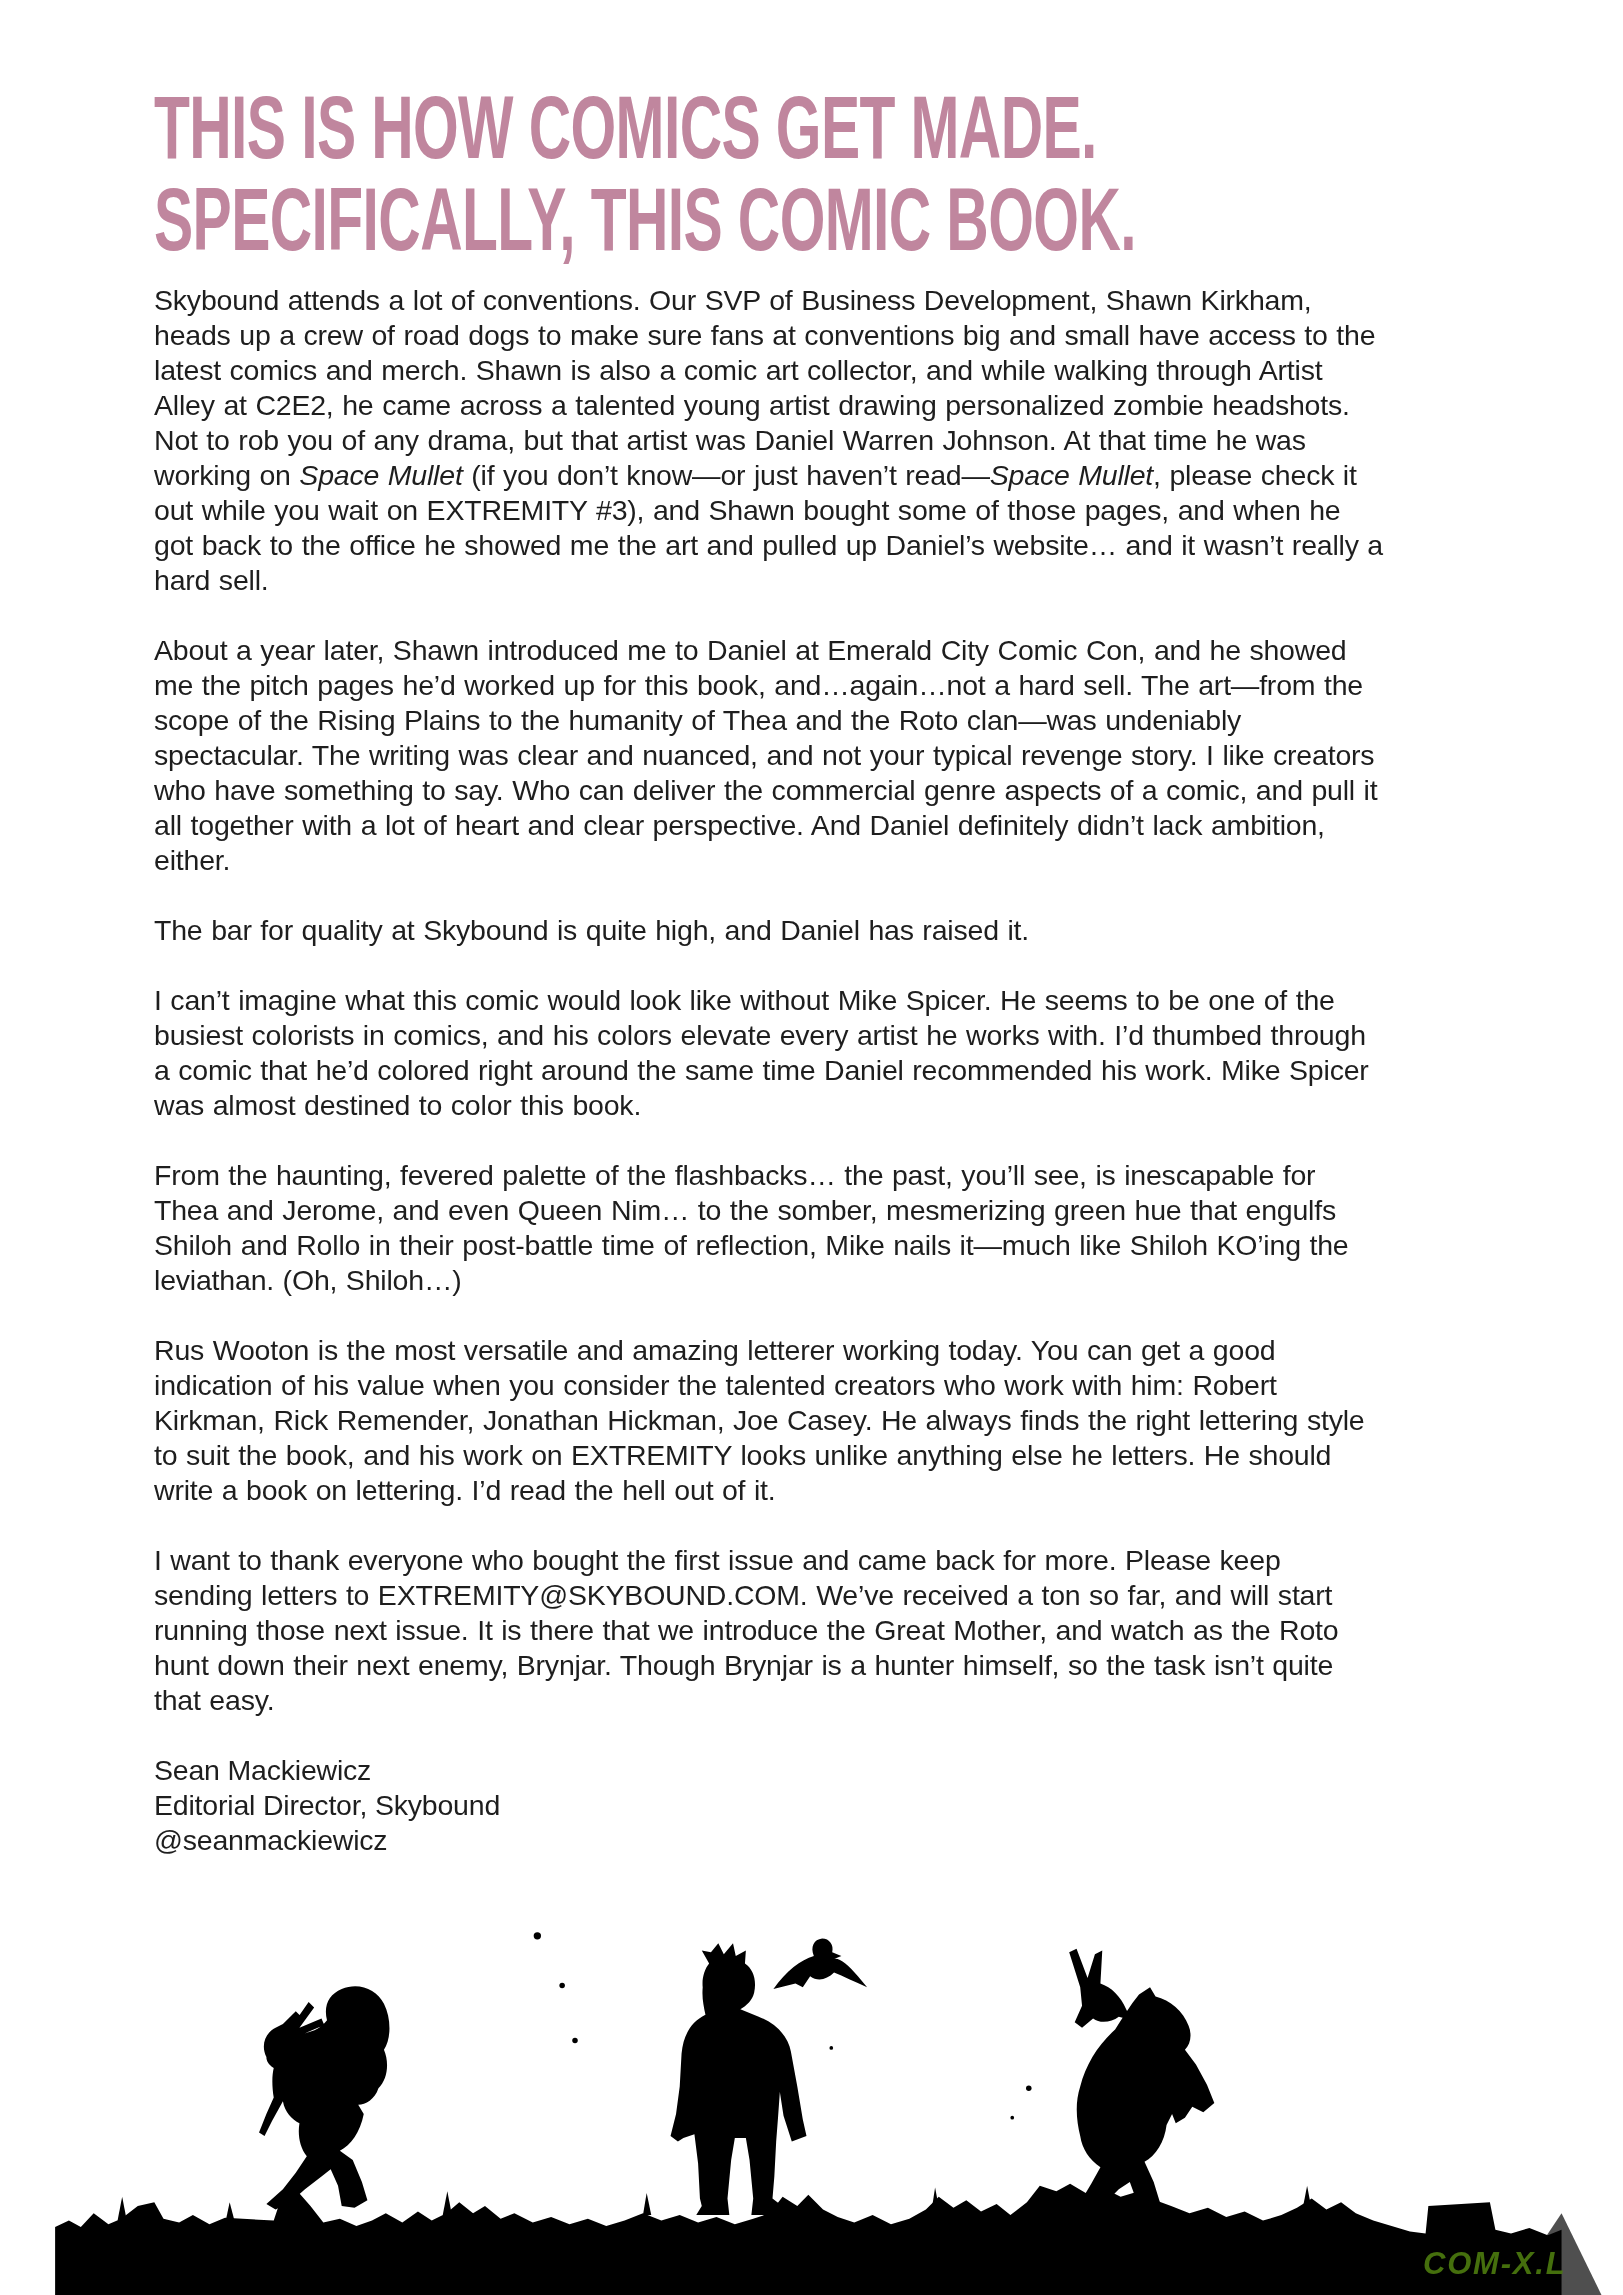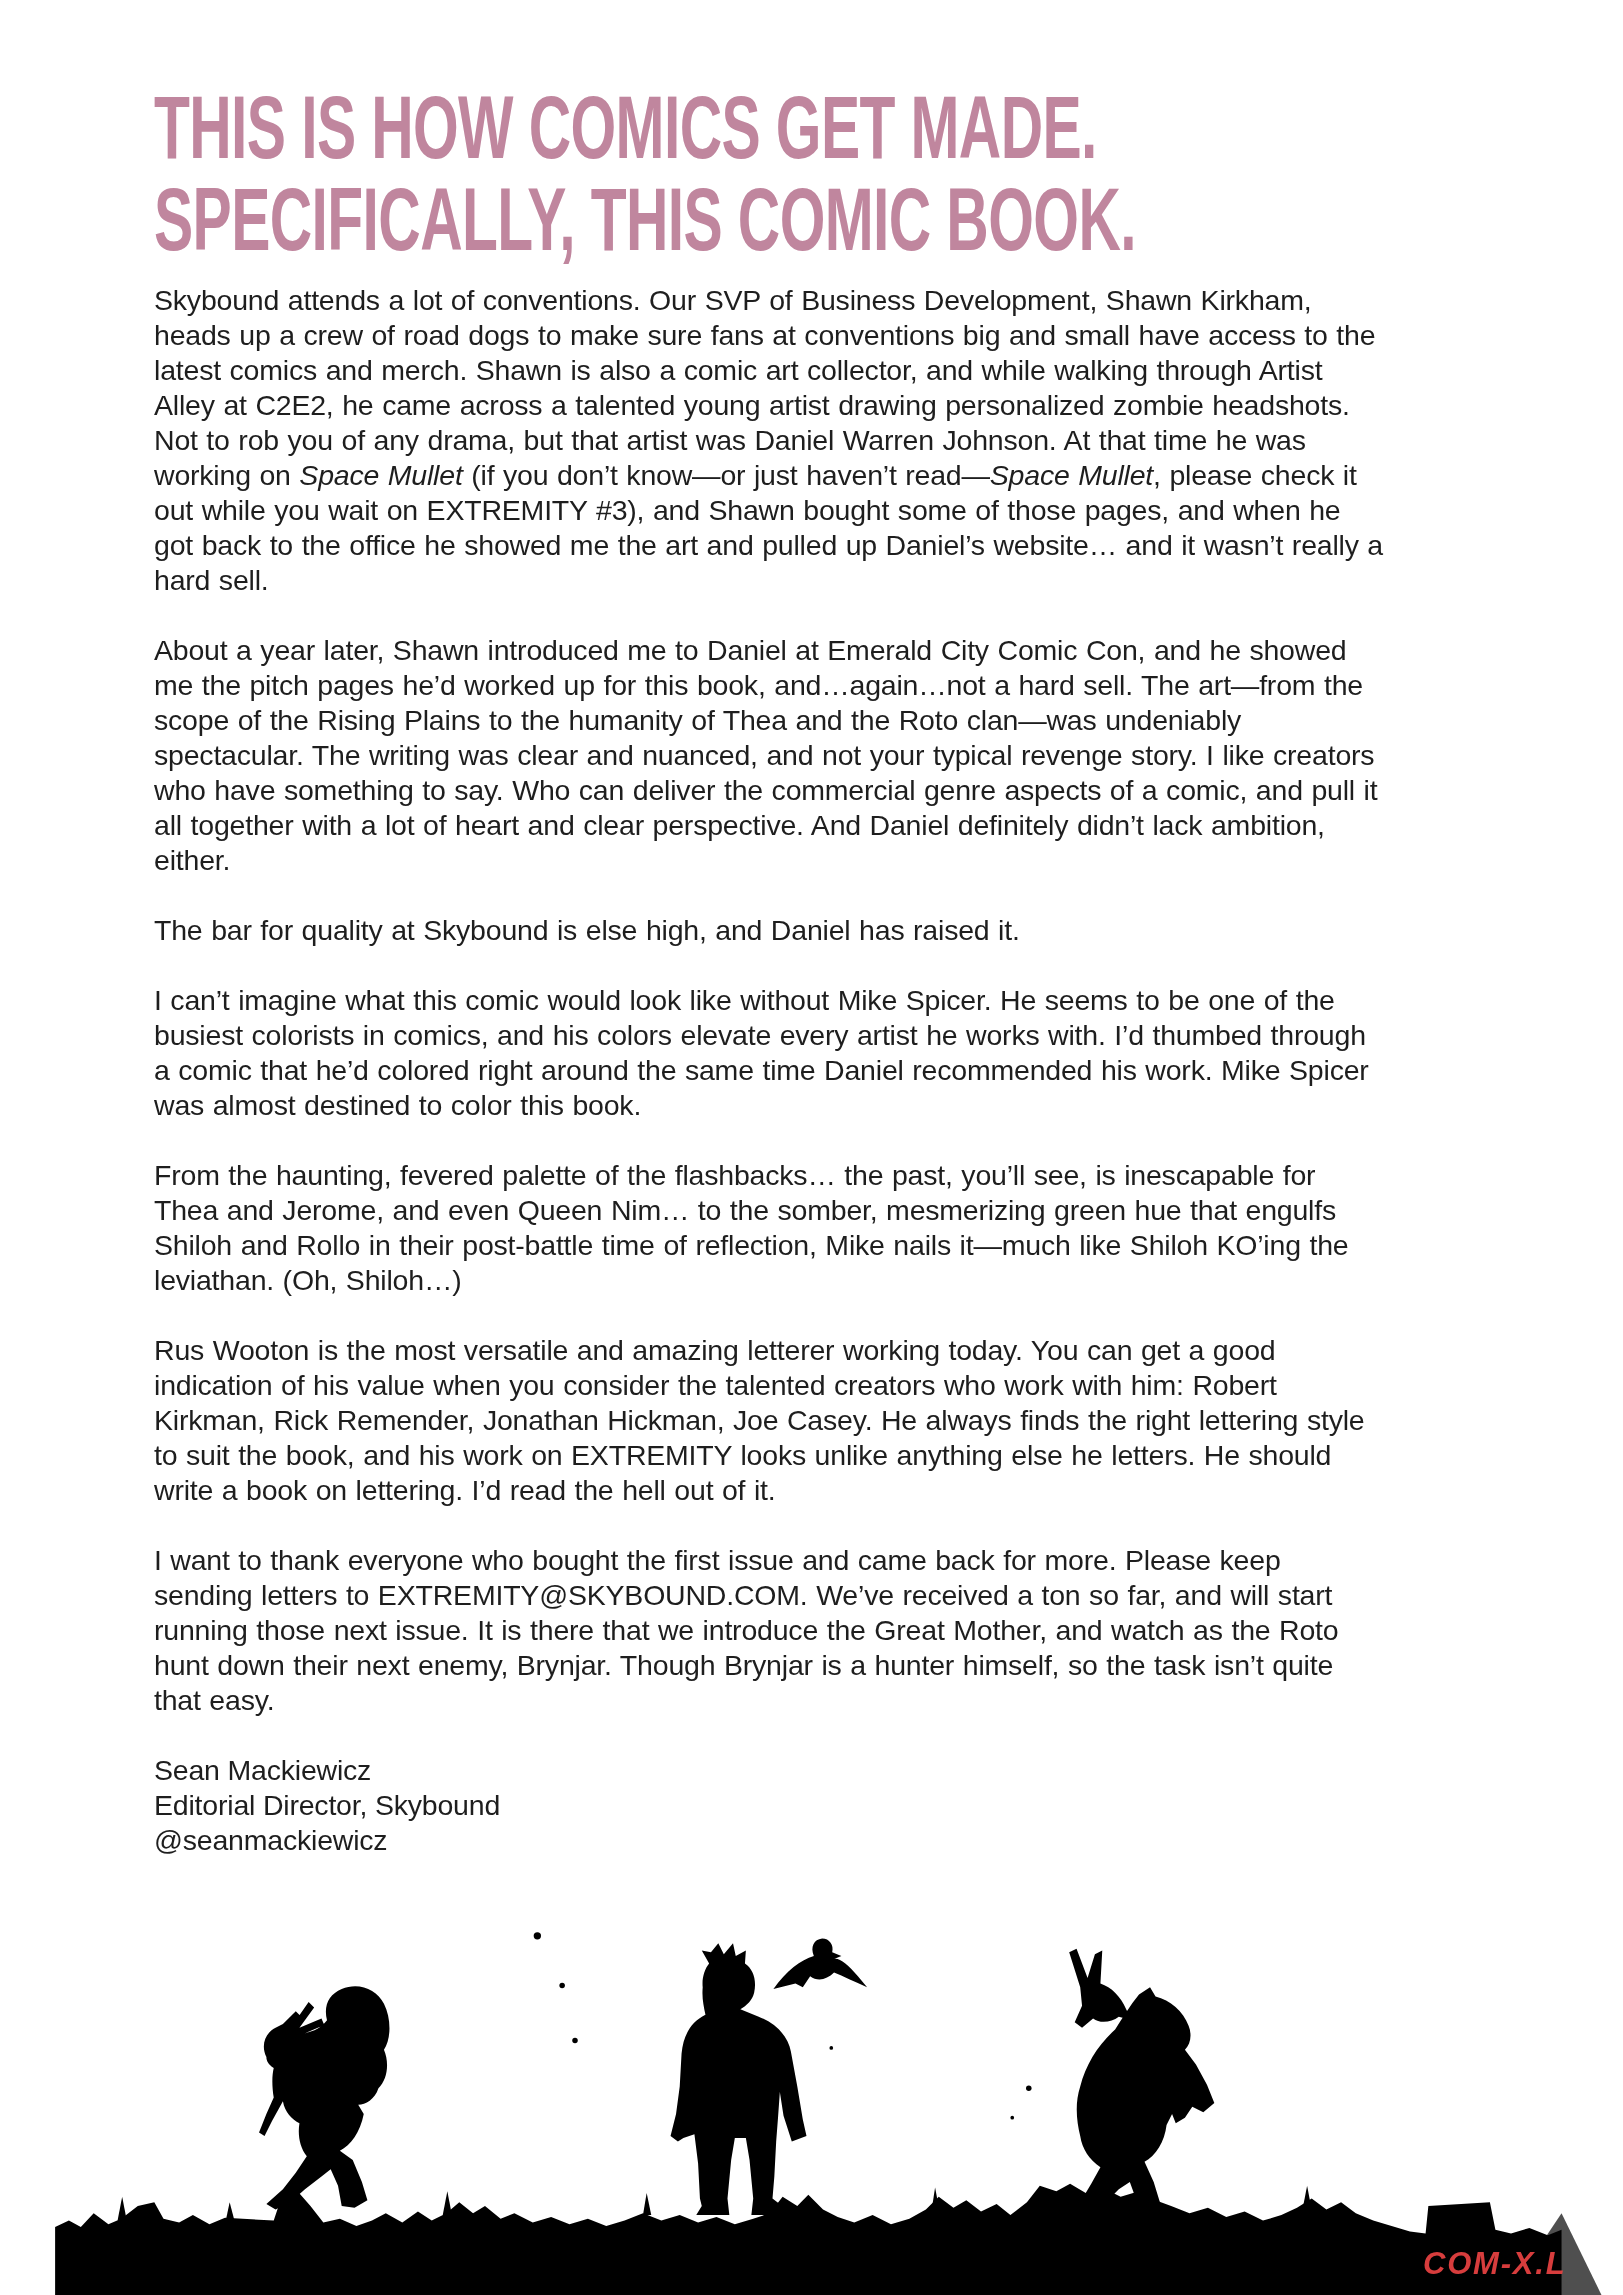--- a/index.html
+++ b/index.html
@@ -47,41 +47,41 @@
     width: 1624px; height: 386px;
     display: block;
   }
   .watermark {
     position: absolute;
     left: 1423px; top: 2246px;
     font-size: 31px;
     font-weight: bold;
     font-style: italic;
     letter-spacing: 1.8px;
-    color: #ef4444;
+    color: #4d7c0f;
     opacity: 0.9;
     z-index: 5;
     white-space: nowrap;
   }
 </style>
 </head>
 <body>
 
 <div class="page">
 
   <div class="content">
     <h1 class="title">
       <span class="title-line" style="color: rgb(192, 134, 158);">THIS IS HOW COMICS GET MADE.</span><br>
       <span class="title-line" style="color: rgb(192, 134, 158);">SPECIFICALLY, THIS COMIC BOOK.</span>
     </h1>
 
     <div id="paragraphs">
         <p class="para"><span>Skybound attends a lot of conventions. Our SVP of Business Development, Shawn Kirkham, heads up a crew of road dogs to make sure fans at conventions big and small have access to the latest comics and merch. Shawn is also a comic art collector, and while walking through Artist Alley at C2E2, he came across a talented young artist drawing personalized zombie headshots. Not to rob you of any drama, but that artist was Daniel Warren Johnson. At that time he was working on </span><span class="it">Space Mullet</span><span> (if you don’t know—or just haven’t read—</span><span class="it">Space Mullet</span><span>, please check it out while you wait on EXTREMITY #3), and Shawn bought some of those pages, and when he got back to the office he showed me the art and pulled up Daniel’s website… and it wasn’t really a hard sell.</span></p>
         <p class="para"><span>About a year later, Shawn introduced me to Daniel at Emerald City Comic Con, and he showed me the pitch pages he’d worked up for this book, and…again…not a hard sell. The art—from the scope of the Rising Plains to the humanity of Thea and the Roto clan—was undeniably spectacular. The writing was clear and nuanced, and not your typical revenge story. I like creators who have something to say. Who can deliver the commercial genre aspects of a comic, and pull it all together with a lot of heart and clear perspective. And Daniel definitely didn’t lack ambition, either.</span></p>
-        <p class="para"><span>The bar for quality at Skybound is else high, and Daniel has raised it.</span></p>
+        <p class="para"><span>The bar for quality at Skybound is quite high, and Daniel has raised it.</span></p>
         <p class="para"><span>I can’t imagine what this comic would look like without Mike Spicer. He seems to be one of the busiest colorists in comics, and his colors elevate every artist he works with. I’d thumbed through a comic that he’d colored right around the same time Daniel recommended his work. Mike Spicer was almost destined to color this book.</span></p>
         <p class="para"><span>From the haunting, fevered palette of the flashbacks… the past, you’ll see, is inescapable for Thea and Jerome, and even Queen Nim… to the somber, mesmerizing green hue that engulfs Shiloh and Rollo in their post-battle time of reflection, Mike nails it—much like Shiloh KO’ing the leviathan. (Oh, Shiloh…)</span></p>
         <p class="para"><span>Rus Wooton is the most versatile and amazing letterer working today. You can get a good indication of his value when you consider the talented creators who work with him: Robert Kirkman, Rick Remender, Jonathan Hickman, Joe Casey. He always finds the right lettering style to suit the book, and his work on EXTREMITY looks unlike anything else he letters. He should write a book on lettering. I’d read the hell out of it.</span></p>
         <p class="para"><span>I want to thank everyone who bought the first issue and came back for more. Please keep sending letters to EXTREMITY@SKYBOUND.COM. We’ve received a ton so far, and will start running those next issue. It is there that we introduce the Great Mother, and watch as the Roto hunt down their next enemy, Brynjar. Though Brynjar is a hunter himself, so the task isn’t quite that easy.</span></p>
       </div>
 
     <div id="signature">
         <div class="sig-line">Sean Mackiewicz</div>
         <div class="sig-line">Editorial Director, Skybound</div>
         <div class="sig-line">@seanmackiewicz</div>

